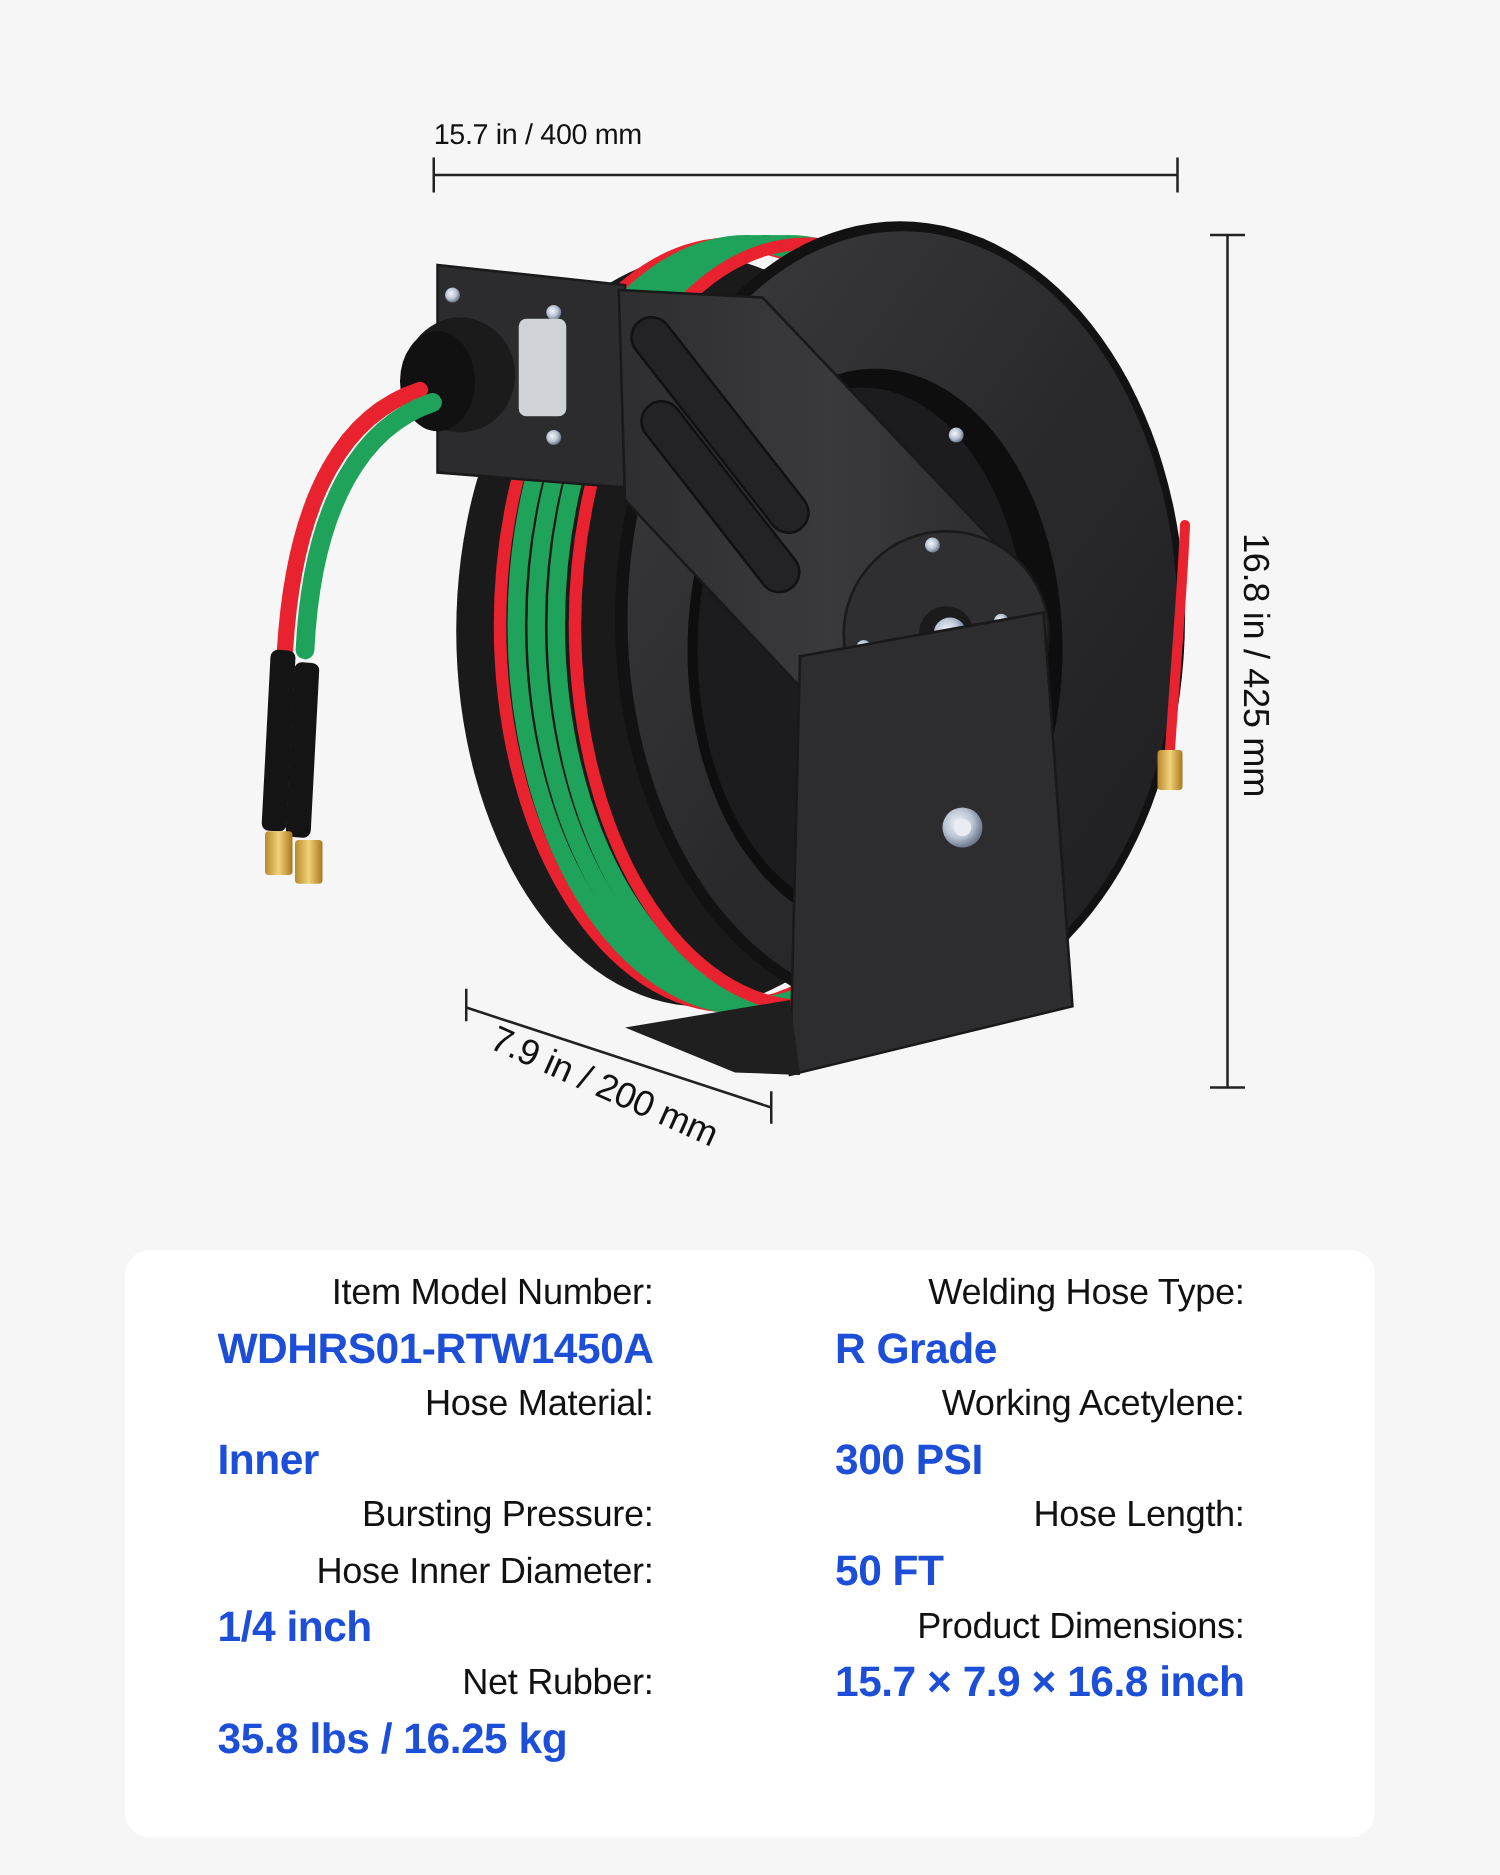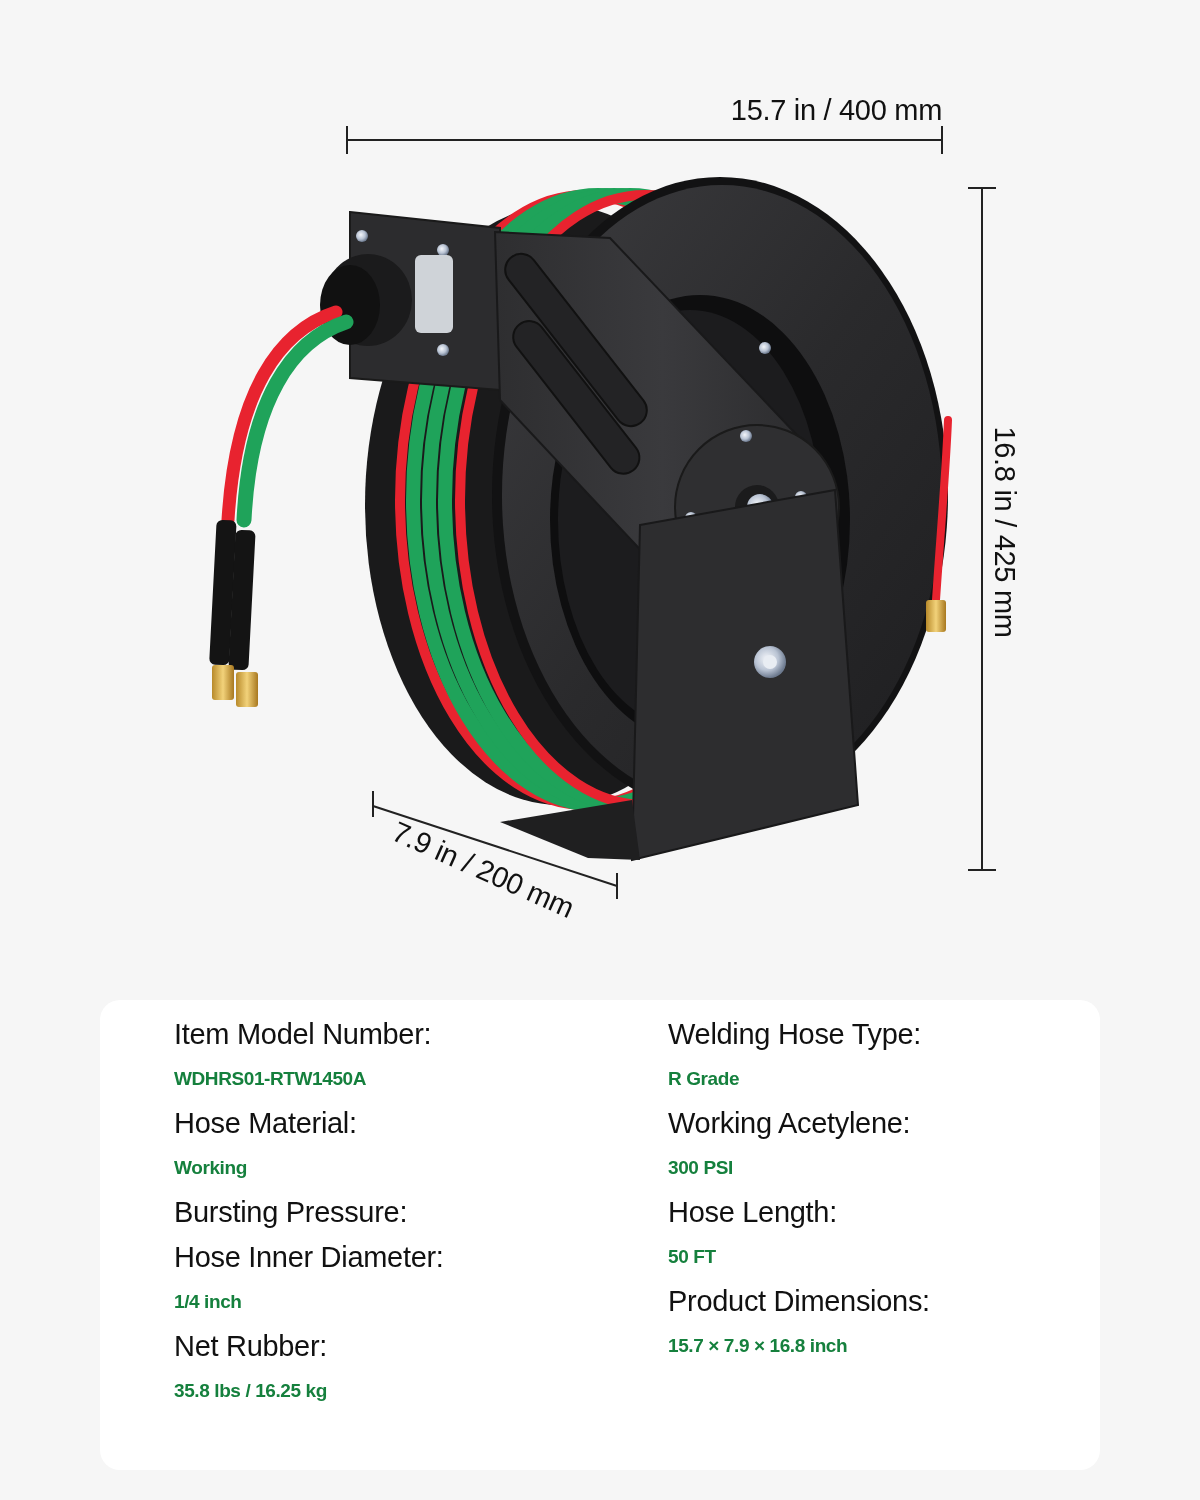--- a/index.html
+++ b/index.html
@@ -5,21 +5,21 @@
   html, body { margin: 0; padding: 0; }
   body {
     width: 1200px; height: 1500px; overflow: hidden;
     background: #f6f6f6;
     font-family: "Liberation Sans", "DejaVu Sans", sans-serif;
     position: relative;
   }
   .stage { position: absolute; left: 0; top: 0; width: 1200px; height: 990px; }
   .dim-h-label {
     position: absolute; left: 347px; width: 595px; top: 94px;
-    text-align: right; font-size: 29px; color: #111; letter-spacing: -0.3px;
+    text-align: left; font-size: 23px; color: #111; letter-spacing: -0.3px;
   }
   .dim-v-label {
     position: absolute; left: 1004px; top: 532px;
     transform: translate(-50%, -50%) rotate(90deg);
     white-space: nowrap; font-size: 29px; color: #111; letter-spacing: -0.3px;
   }
   .dim-d-label {
     position: absolute; left: 483px; top: 870px;
     transform: translate(-50%, -50%) rotate(24deg);
     white-space: nowrap; font-size: 29px; color: #111; letter-spacing: -0.3px;
@@ -29,25 +29,25 @@
   .spec-card {
     position: absolute; left: 100px; top: 1000px; width: 1000px; height: 470px;
     background: #ffffff; border-radius: 20px;
   }
   .spec-col { position: absolute; top: 12px; }
   .spec-col.left { left: 74px; }
   .spec-col.right { left: 568px; }
   .spec-item { margin: 0; }
   .spec-label {
     display: block; height: 45px; line-height: 45px;
-    font-size: 29px; color: #111111; letter-spacing: -0.3px; white-space: nowrap;
+    font-size: 29px; color: #111111; letter-spacing: -0.3px; white-space: nowrap; text-align: right;
   }
   .spec-value {
     display: block; height: 44px; line-height: 44px;
-    font-size: 19px; font-weight: bold; color: #15803d; letter-spacing: -0.4px; white-space: nowrap;
+    font-size: 34px; font-weight: bold; color: #1d4ed8; letter-spacing: -0.4px; white-space: nowrap;
   }
 </style>
 </head>
 <body>
 
 <div class="stage">
   <svg class="product" width="1200" height="990" viewBox="0 0 1200 990">
     <defs>
       <linearGradient id="metal" x1="0" y1="0" x2="1" y2="1">
         <stop offset="0" stop-color="#3c3c3f"></stop>
@@ -155,21 +155,21 @@
 </div>
 
 <div class="spec-card">
   <div class="spec-col left">
     <div class="spec-item">
       <span class="spec-label">Item Model Number:</span>
       <span class="spec-value">WDHRS01-RTW1450A</span>
     </div>
     <div class="spec-item">
       <span class="spec-label">Hose Material:</span>
-      <span class="spec-value">Working</span>
+      <span class="spec-value">Inner</span>
     </div>
     <div class="spec-item">
       <span class="spec-label">Bursting Pressure:</span>
     </div>
     <div class="spec-item">
       <span class="spec-label">Hose Inner Diameter:</span>
       <span class="spec-value">1/4 inch</span>
     </div>
     <div class="spec-item">
       <span class="spec-label">Net Rubber:</span>

